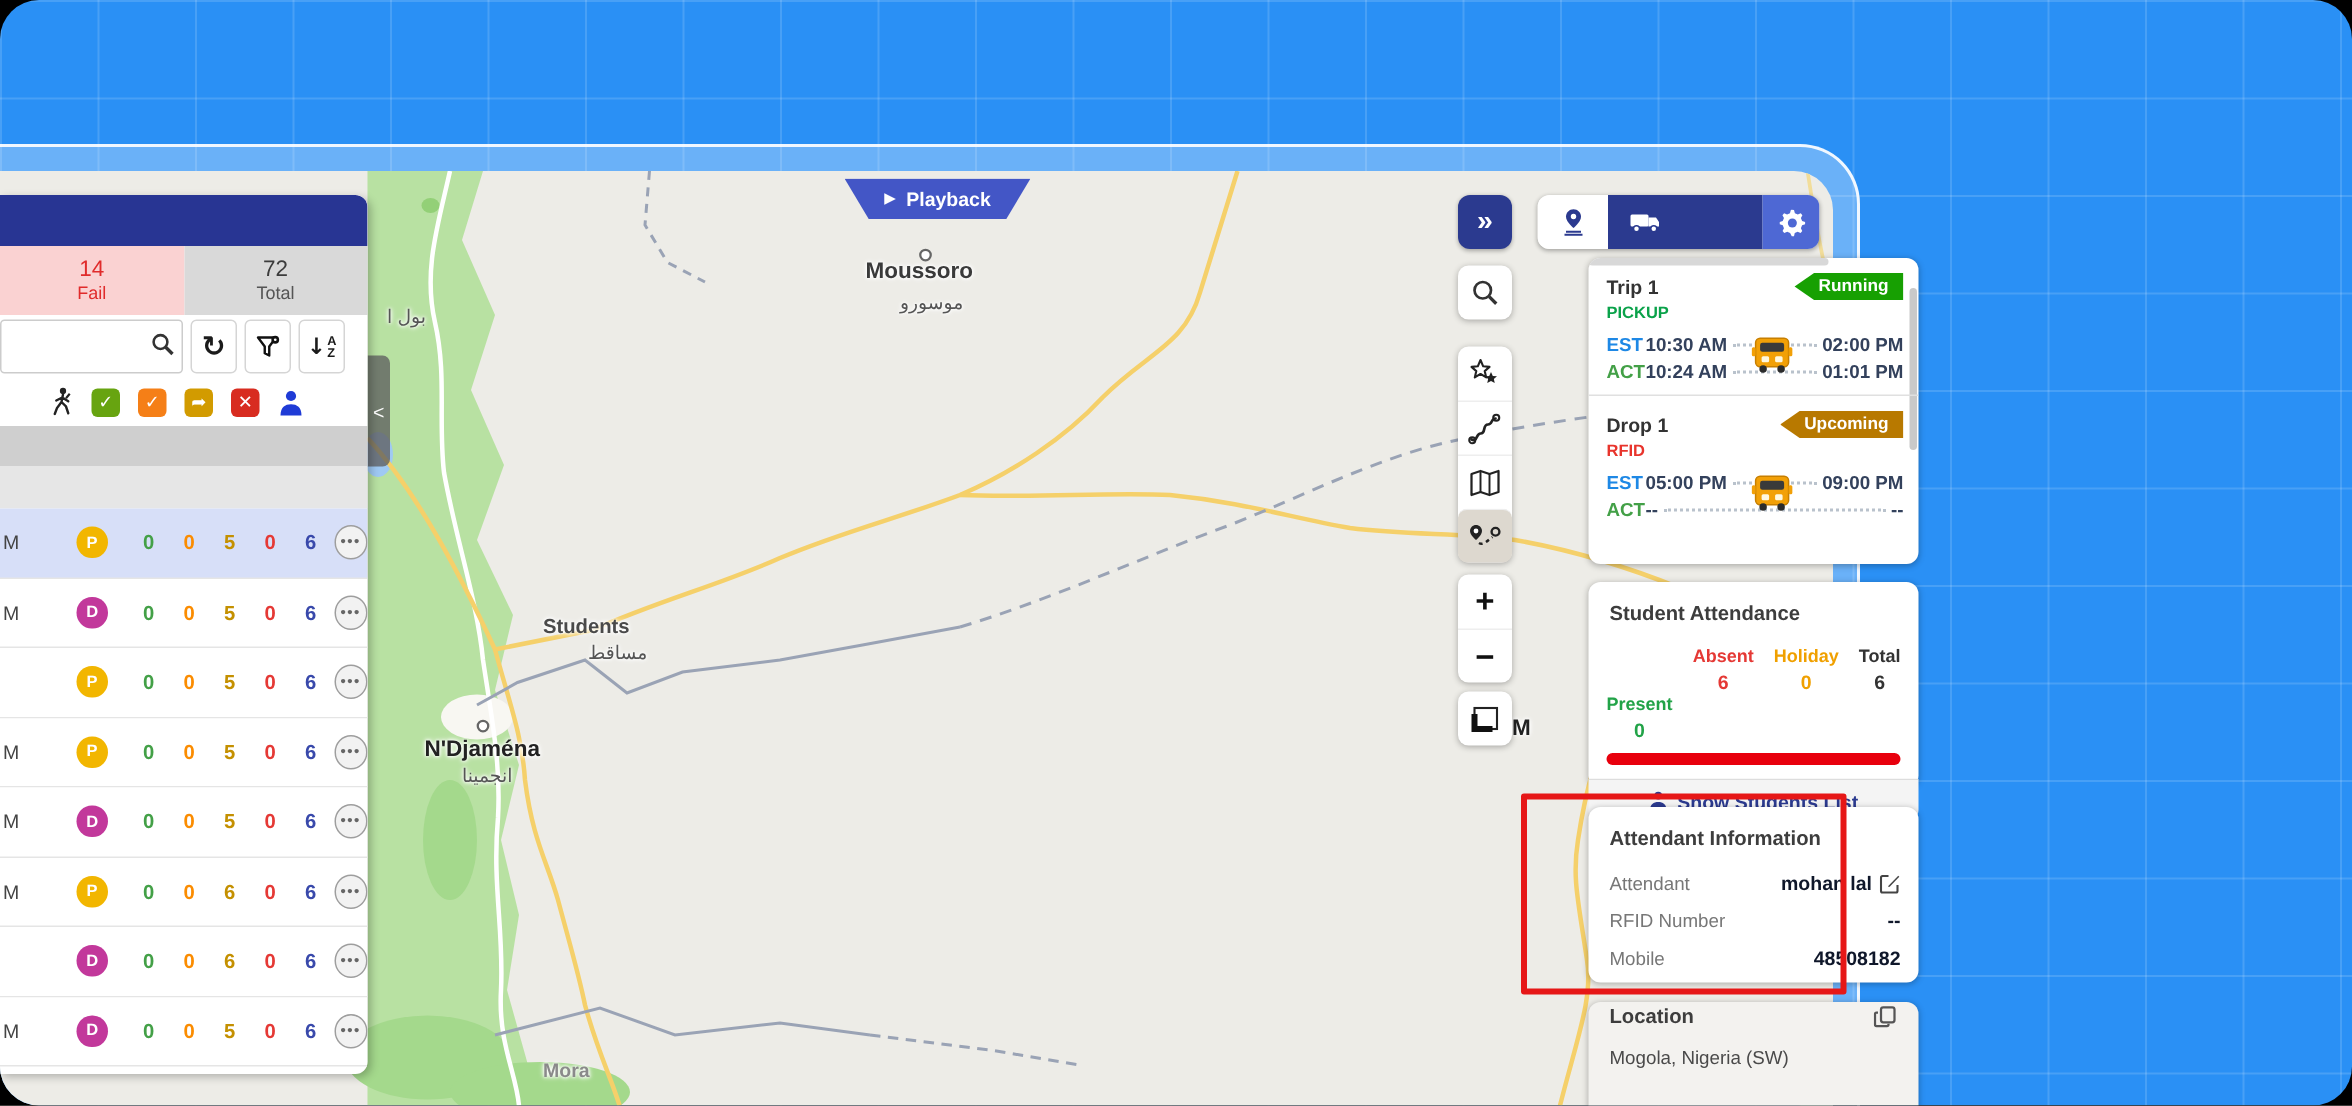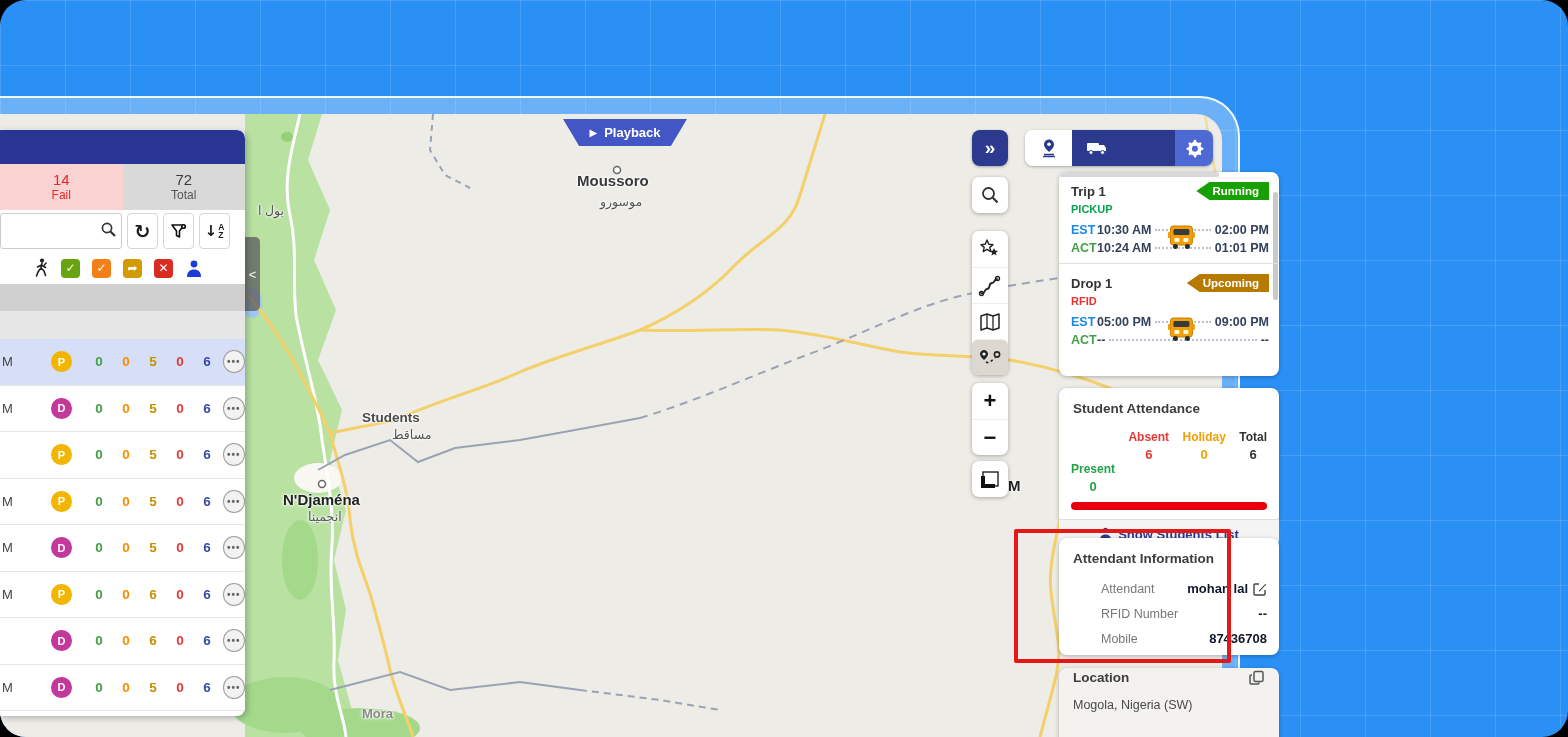--- a/index.html
+++ b/index.html
@@ -135,21 +135,21 @@
   .att-cols { display:flex; justify-content:space-between; padding:14px 12px 0 12px; }
   .att-col { display:flex; flex-direction:column; align-items:center; }
   .att-label { font-size:12px; font-weight:700; }
   .att-value { font-size:13px; font-weight:700; margin-top:3px; }
   .att-bar { margin:8px 12px 0 12px; height:8px; border-radius:4px; background:#e8000d; }
   .att-footer { margin-top:9px; border-top:1px solid #ddd; background:#f4f4f4; border-radius:0 0 8px 8px;
     height:29px; display:flex; align-items:center; justify-content:center; gap:6px;
     color:#2b3a8f; font-size:13px; font-weight:700; cursor:pointer; }
 
   .attd-card { top:538px; height:117px; }
-  .attd-rows { padding:10px 12px 0 14px;margin-left:28px; }
+  .attd-rows { padding:10px 12px 0 14px; }
   .attd-row { display:flex; align-items:center; justify-content:space-between; height:25px; }
   .attd-label { font-size:12.5px; color:#777; }
   .attd-value { font-size:13px; font-weight:700; color:#0f172a; display:flex; align-items:center; gap:5px; }
 
   .loc-card { top:668px; height:90px; background:#f3f2ef; }
   .loc-head { display:flex; align-items:flex-start; justify-content:space-between; padding:2px 14px 0 14px; }
   .loc-title { font-size:13.5px; font-weight:700; color:#3d3d3d; }
   .loc-addr { padding:12px 14px 0 14px; font-size:12.5px; color:#4a4a4a; }
 
   .red-box { position:absolute; left:1014px; top:529px; width:217px; height:134px; z-index:60;
@@ -585,21 +585,21 @@
     <span class="attd-label">RFID Number</span>
     <span class="attd-value">
       <span class="v">--</span>
 
     </span>
   </div>
 
   <div class="attd-row">
     <span class="attd-label">Mobile</span>
     <span class="attd-value">
-      <span class="v">87436708</span>
+      <span class="v">48508182</span>
 
     </span>
   </div>
 </div>
   </div>
 
   <div class="card loc-card">
     <div class="loc-head">
       <span class="loc-title">Location</span>
       <svg width="16" height="16" viewBox="0 0 16 16">

